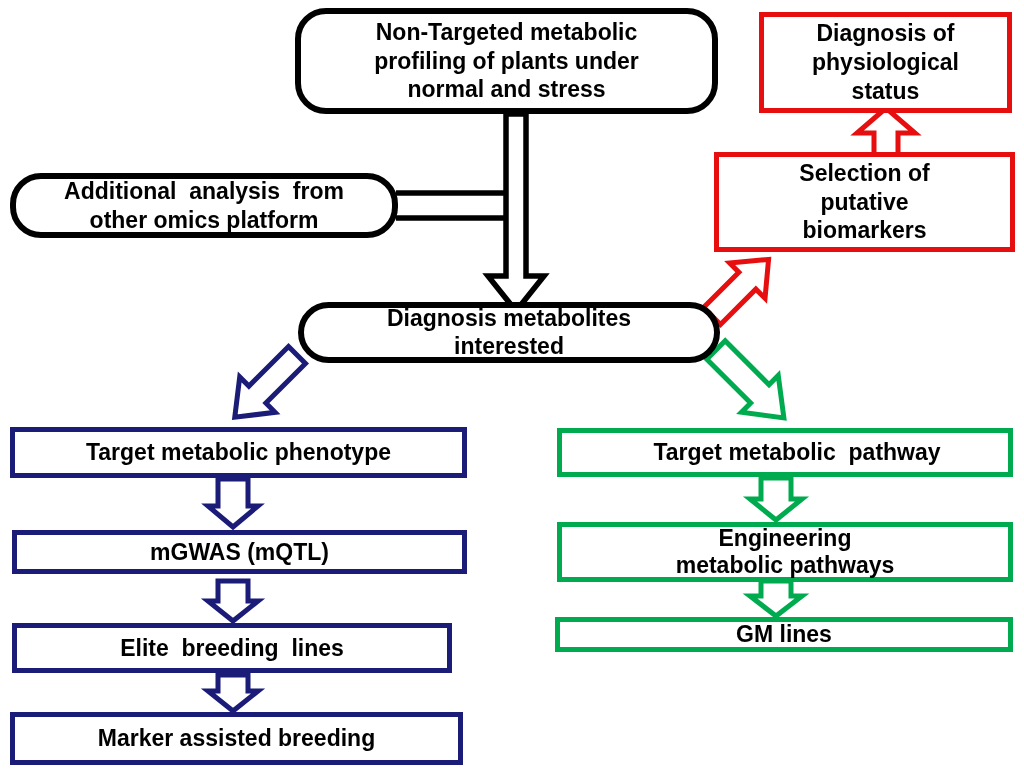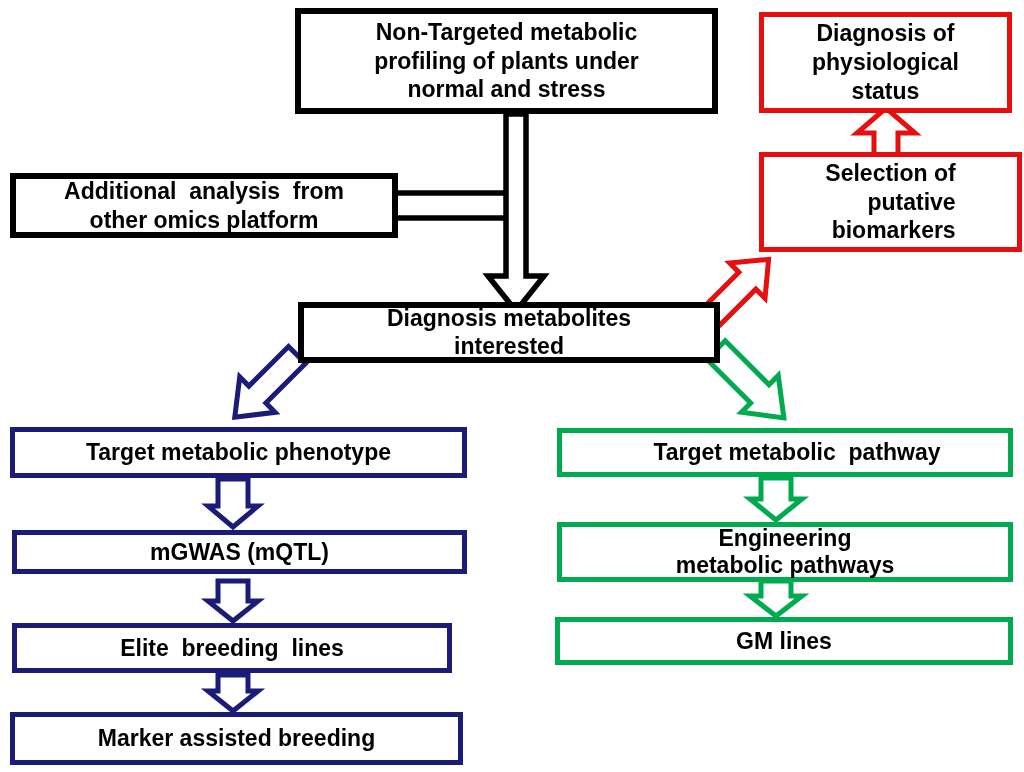--- a/index.html
+++ b/index.html
@@ -19,21 +19,21 @@
     text-align: center;
     white-space: pre-wrap;
     font-weight: bold;
     font-size: 23px;
     line-height: 1.25;
     color: #000000;
     background: #ffffff;
     border: 5px solid #000000;
     box-sizing: border-box;
   }
-  .bw6 { border-width: 6px; }
+  .bw6 { border-width: 6px; border-radius: 31px; }
   .svg-layer {
     position: absolute;
     left: 0; top: 0;
     width: 1024px; height: 772px;
   }
   .svg-layer polygon, .svg-layer line {
     fill: #ffffff;
     stroke-width: 5;
     stroke-linejoin: miter;
     stroke-linecap: butt;
@@ -68,21 +68,21 @@
   </svg>
 
   <div class="box bw6" style="left: 295px; top: 8px; width: 423px; height: 106px; border-color: rgb(0, 0, 0);">Non-Targeted metabolic
 profiling of plants under
 normal and stress</div>
 
   <div class="box" style="left: 759px; top: 12px; width: 253px; height: 101px; border-color: rgb(230, 14, 14);">Diagnosis of
 physiological
 status</div>
 
-  <div class="box" style="left: 759px; top: 152px; width: 263px; height: 100px; border-color: rgb(230, 14, 14); text-align: right;">Selection of
+  <div class="box" style="left: 714px; top: 152px; width: 301px; height: 100px; border-color: rgb(230, 14, 14);">Selection of
 putative
 biomarkers</div>
 
   <div class="box bw6" style="left: 10px; top: 173px; width: 388px; height: 65px; border-color: rgb(0, 0, 0);">Additional  analysis  from
 other omics platform</div>
 
   <div class="box bw6" style="left: 298px; top: 302px; width: 422px; height: 61px; line-height: 1.18; border-color: rgb(0, 0, 0);">Diagnosis metabolites
 interested</div>
 
   <div class="box" style="left: 10px; top: 427px; width: 457px; height: 51px; border-color: rgb(27, 27, 120);">Target metabolic phenotype</div>
@@ -91,15 +91,15 @@
 
   <div class="box" style="left: 12px; top: 623px; width: 440px; height: 50px; border-color: rgb(27, 27, 120);">Elite  breeding  lines</div>
 
   <div class="box" style="left: 10px; top: 712px; width: 453px; height: 53px; border-color: rgb(27, 27, 120);">Marker assisted breeding</div>
 
   <div class="box" style="left: 557px; top: 428px; width: 456px; height: 49px; border-color: rgb(0, 171, 79); padding-left: 24px;">Target metabolic  pathway</div>
 
   <div class="box" style="left: 557px; top: 522px; width: 456px; height: 60px; line-height: 1.18; border-color: rgb(0, 171, 79);">Engineering
 metabolic pathways</div>
 
-  <div class="box" style="left: 555px; top: 617px; width: 458px; height: 48px; border-color: rgb(0, 171, 79);">GM lines</div>
+  <div class="box" style="left: 555px; top: 617px; width: 458px; height: 35px; border-color: rgb(0, 171, 79);">GM lines</div>
 
 </div>
 
 </body></html>

